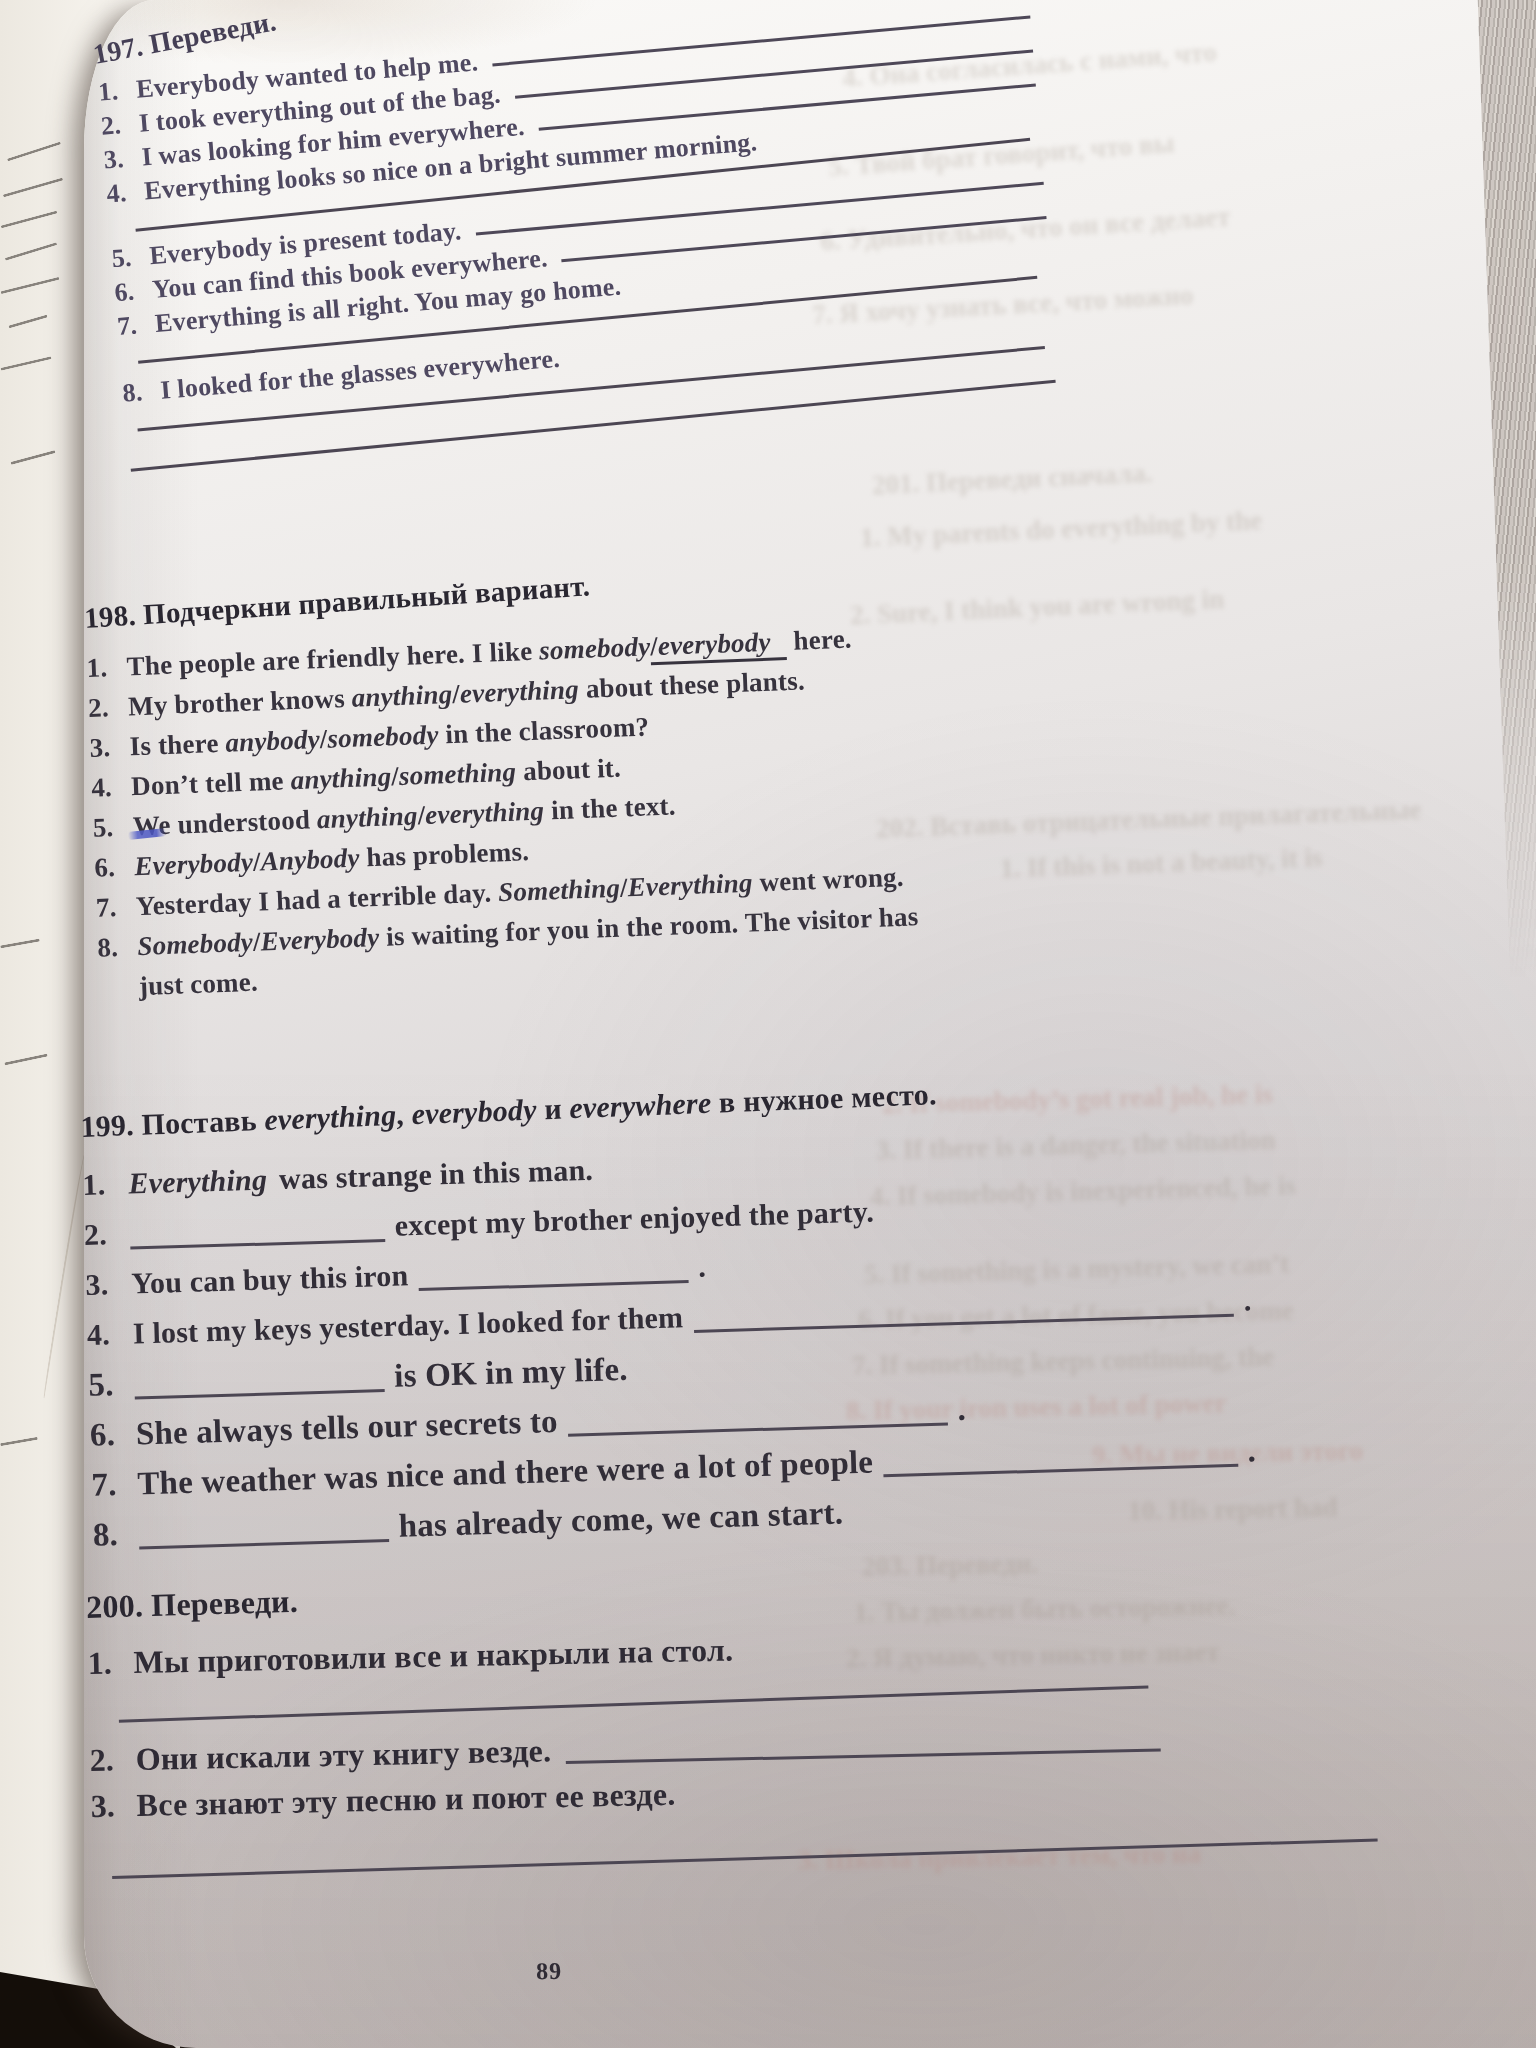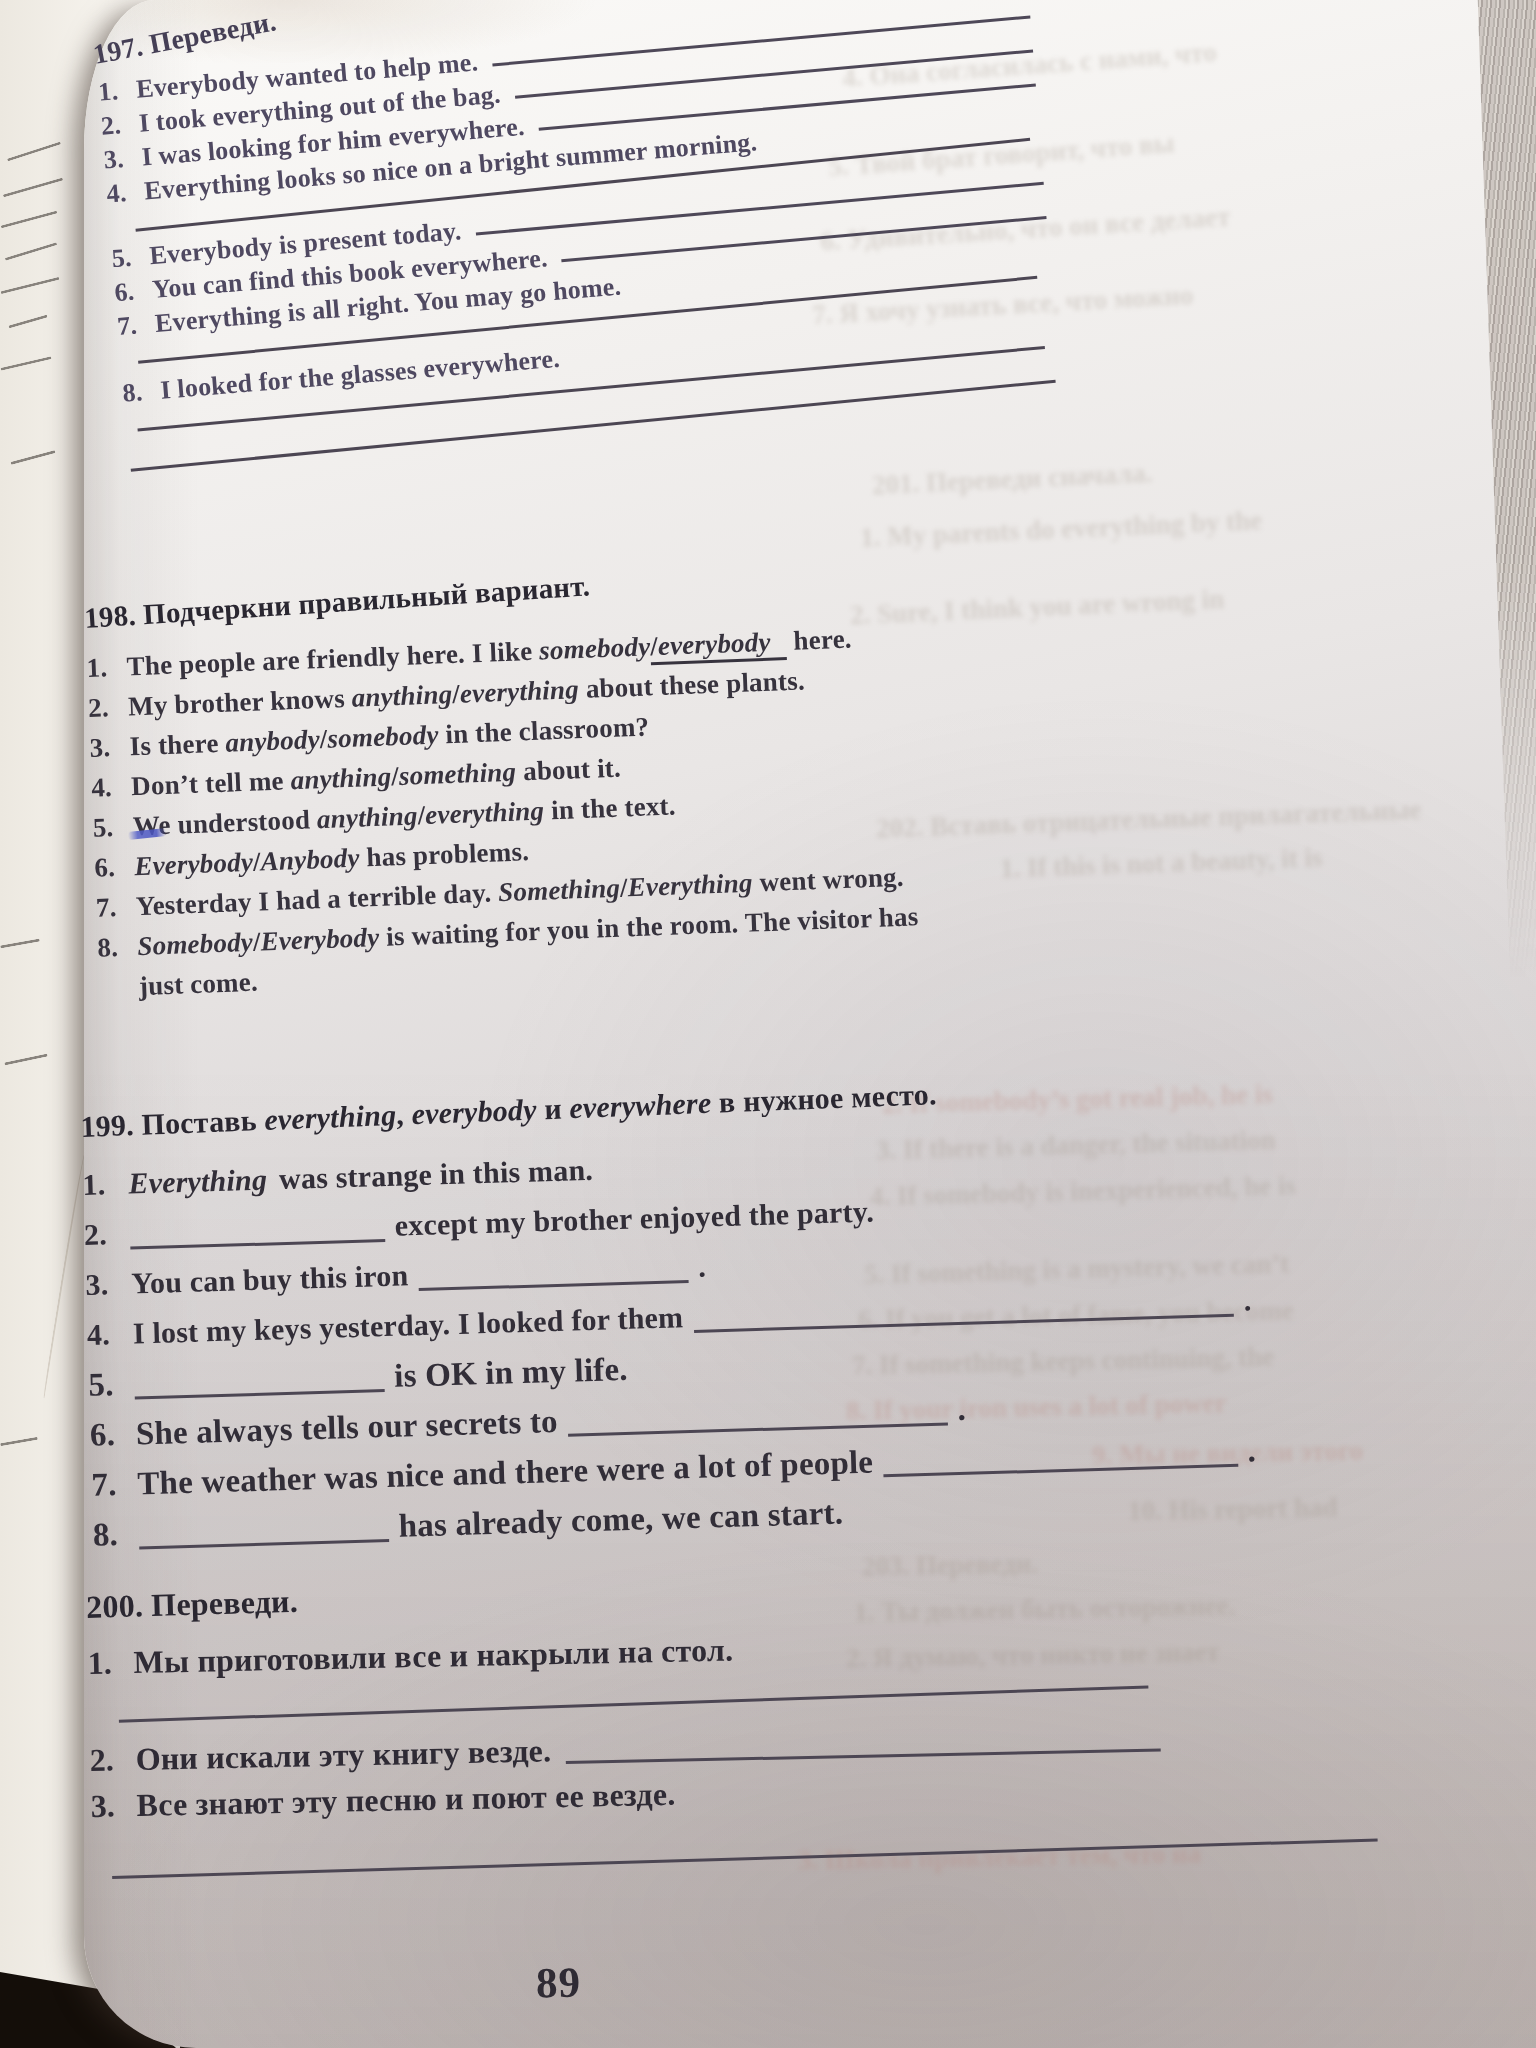--- a/index.html
+++ b/index.html
@@ -76,21 +76,21 @@
   .e200{left:2px;top:1584px;width:1300px;font-size:32px;line-height:46px;
         color:#2f2b35;transform:rotate(-1.2deg);letter-spacing:.2px;font-weight:600;}
   .e200 .hdr{font-size:32px;margin-bottom:10px;color:#2a2731;transform:rotate(-.5deg);transform-origin:0 100%;}
   .e200 .n{flex:0 0 46px;}
   .e200 .bl{align-self:flex-end;margin:0 0 9px 14px;width:595px;}
 
   .pen-mark{position:absolute;left:44px;top:830px;width:38px;height:8px;z-index:3;
         background:linear-gradient(90deg,rgba(85,96,200,0),#5560c8 25%,#4953c0 75%,rgba(85,96,200,0));
         transform:rotate(-6deg);filter:blur(.6px);opacity:.85;border-radius:4px;}
 
-  .pagenum{position:absolute;left:452px;top:1958px;font-size:43px;color:#2f2b34;
+  .pagenum{position:absolute;left:452px;top:1958px;font-size:24px;color:#2f2b34;
         transform:rotate(-1deg);z-index:2;font-weight:600;letter-spacing:1px;}
 </style>
 </head>
 <body>
 
 <div class="scene">
 
   <div class="left-page">
     <div class="tick" style="left:6px;top:150px;width:56px;transform:rotate(-18deg);"></div>
     <div class="tick" style="left:2px;top:186px;width:62px;transform:rotate(-16deg);"></div>

